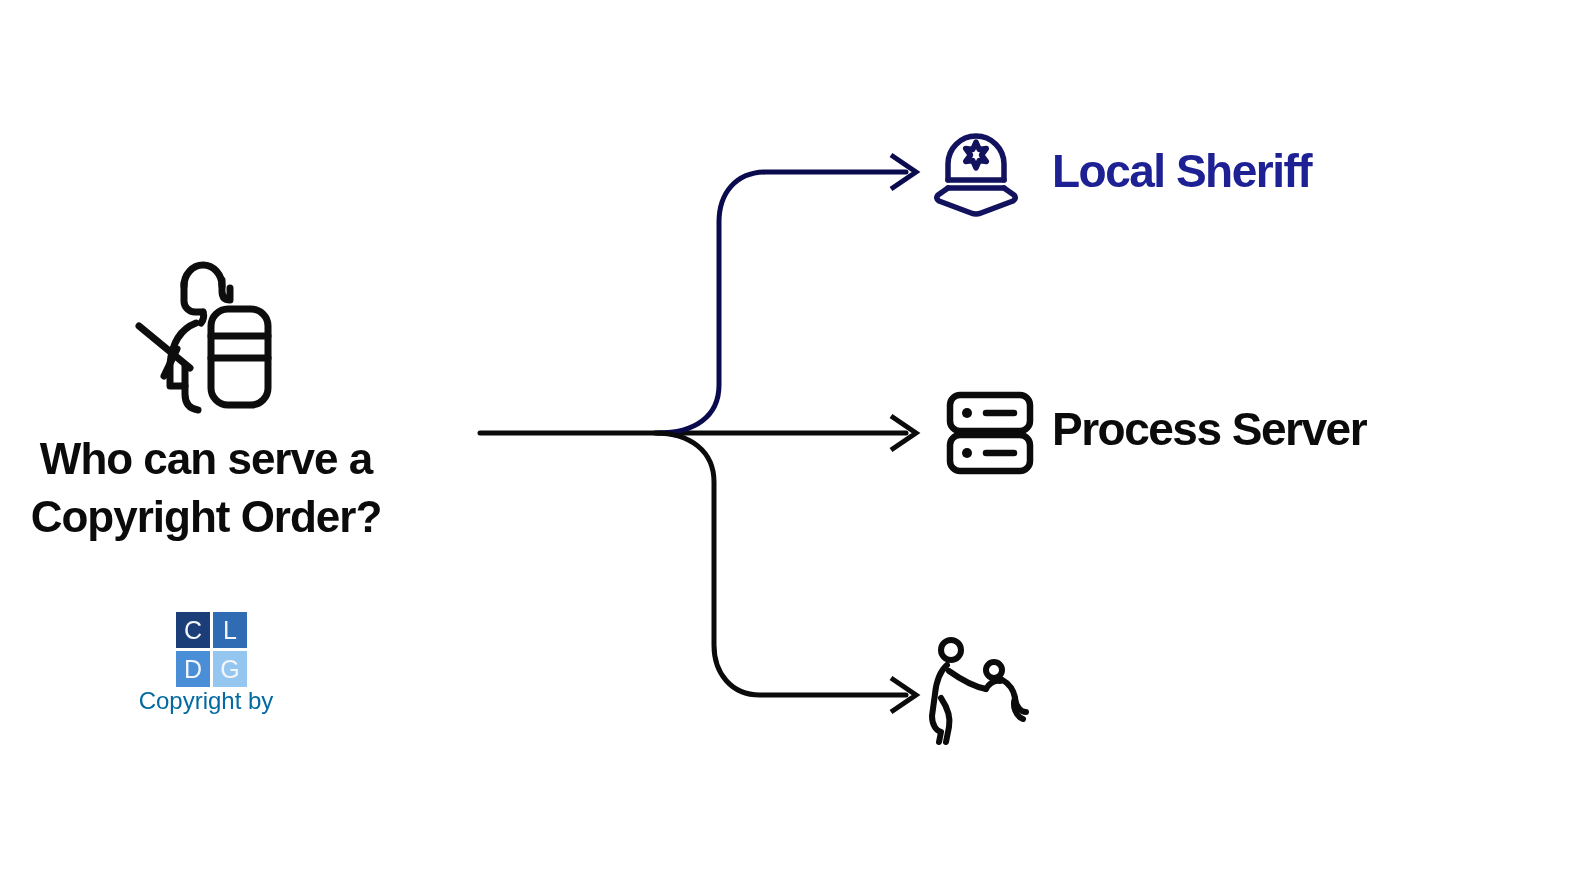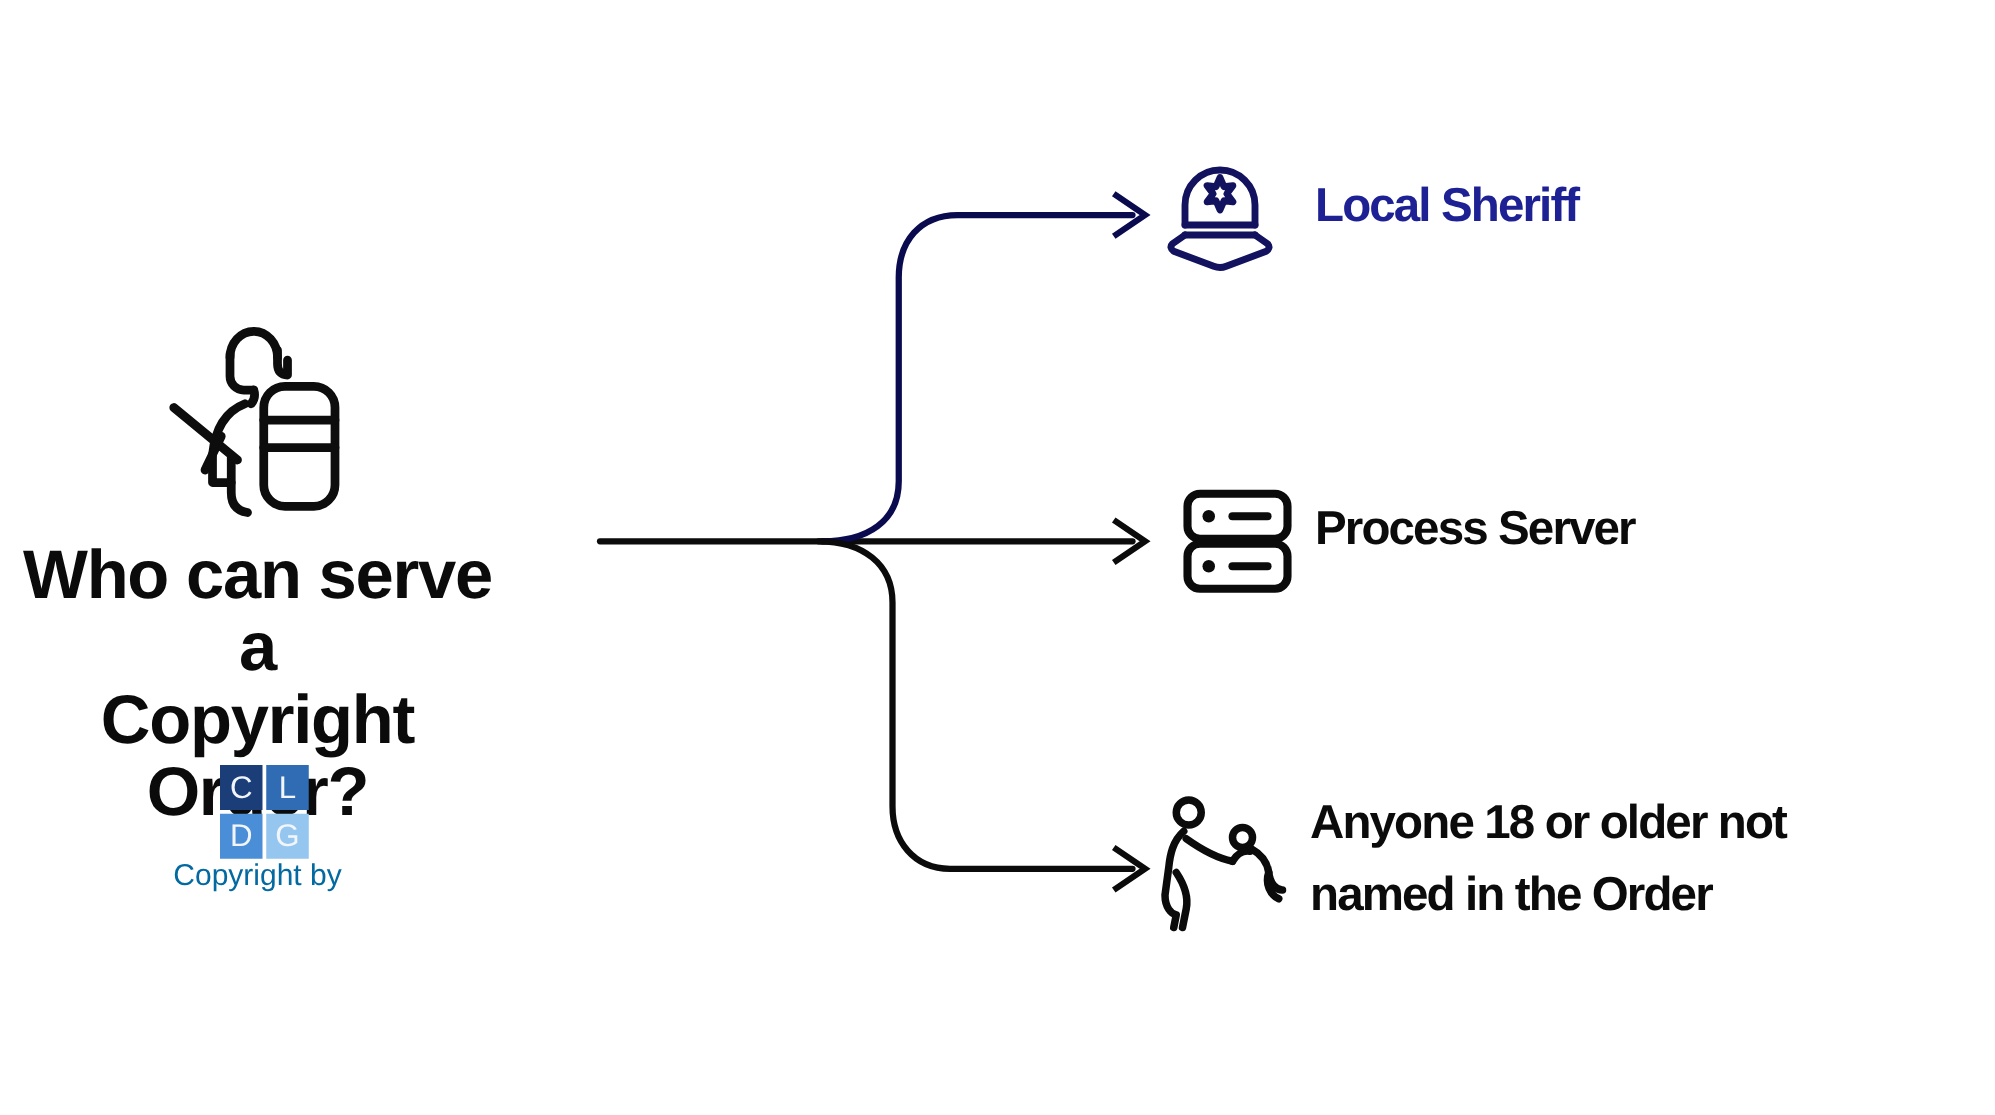--- a/index.html
+++ b/index.html
@@ -8,21 +8,21 @@
     background: #ffffff; overflow: hidden;
     font-family: "Liberation Sans", sans-serif;
   }
   .abs { position: absolute; }
   svg { display: block; }
 
   
   .person-icon { left: 133px; top: 246px; }
   .question-title {
     left: 0; top: 430px; width: 412px; text-align: center;
-    font-weight: bold; font-size: 55px; line-height: 58px;
+    font-weight: bold; font-size: 44px; line-height: 58px;
     letter-spacing: -1px; color: #0b0b0b;
   }
   .logo {
     left: 176px; top: 612px;
     display: grid; grid-template-columns: 34px 34px; grid-auto-rows: 36px; gap: 3px;
   }
   .logo .sq {
     display: flex; align-items: center; justify-content: center;
     color: #f2f6fb; font-size: 25px; font-weight: 400;
   }
@@ -33,21 +33,21 @@
   .copyright {
     left: 0; top: 684px; width: 412px; text-align: center;
     font-size: 24px; line-height: 34px; color: #0369a1;
   }
 
   
   .connectors { left: 0; top: 0; pointer-events: none; }
 
   
   .branch-label {
-    font-weight: bold; font-size: 38px; letter-spacing: -1.5px;
+    font-weight: bold; font-size: 46px; letter-spacing: -1.5px;
     color: #0b0b0b; white-space: nowrap;
   }
   .label-sheriff { left: 1052px; top: 144px; color: #1e2193; }
   .label-process { left: 1052px; top: 402px; }
   .label-anyone  { left: 1048px; top: 629px; line-height: 58px; }
   .helmet-icon { left: 928px; top: 118px; }
   .server-icon { left: 946px; top: 391px; }
   .people-icon { left: 924px; top: 634px; }
 </style>
 </head>
@@ -135,18 +135,14 @@
       <circle cx="27" cy="16" r="10"></circle>
       <path d="M23,31 C14,39 12,50 11,60 L8,82 C8,92 13,97 17,98 L15,108"></path>
       <path d="M17,64 C23,73 27,83 25,93 L22,108"></path>
       <path d="M25,37 C39,47 52,53 62,55"></path>
       <circle cx="70" cy="36" r="8"></circle>
       <path d="M76,47 C70,46 65,50 62,55"></path>
       <path d="M77,45 C86,50 90,57 91,64 C92,73 97,78 102,78"></path>
       <path d="M91,64 C88,73 92,82 99,85"></path>
     </g>
   </svg>
-  <div class="abs branch-label label-anyone">
-    <div>Anyone 18 or older not</div>
-    <div>named in the Order</div>
-  </div>
 
 </div>
 
 </body></html>

